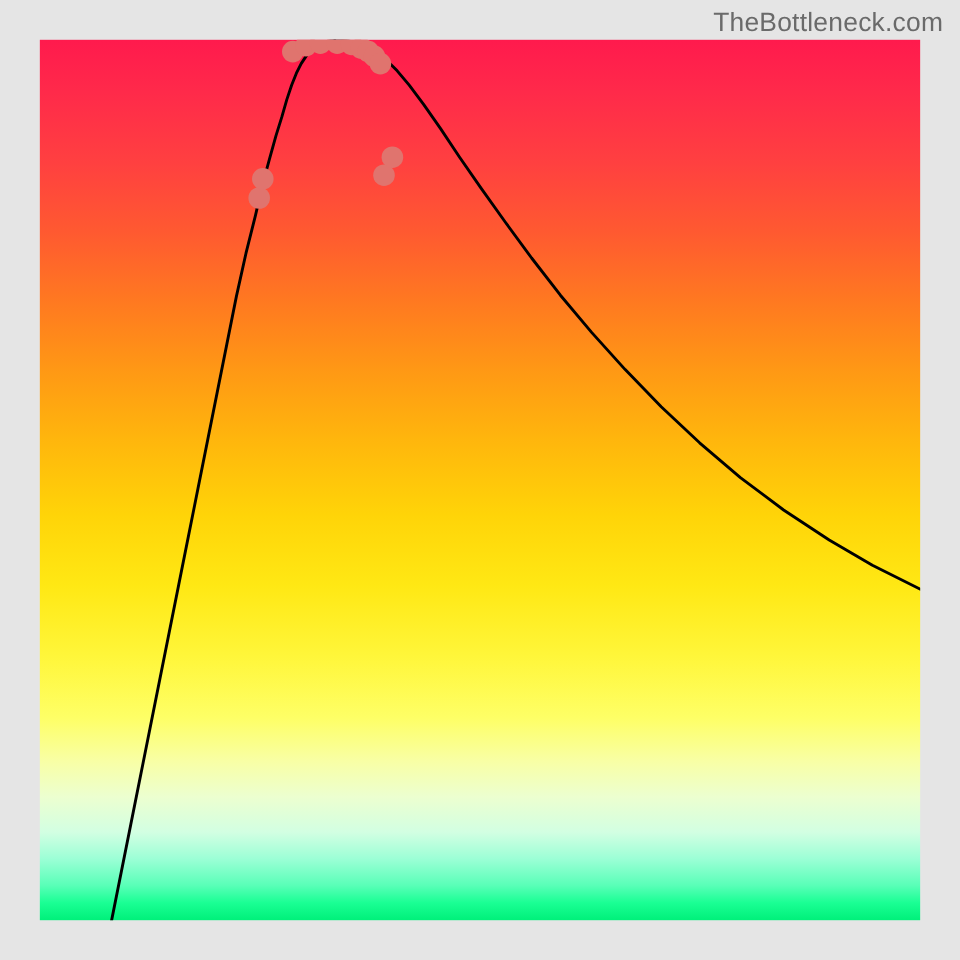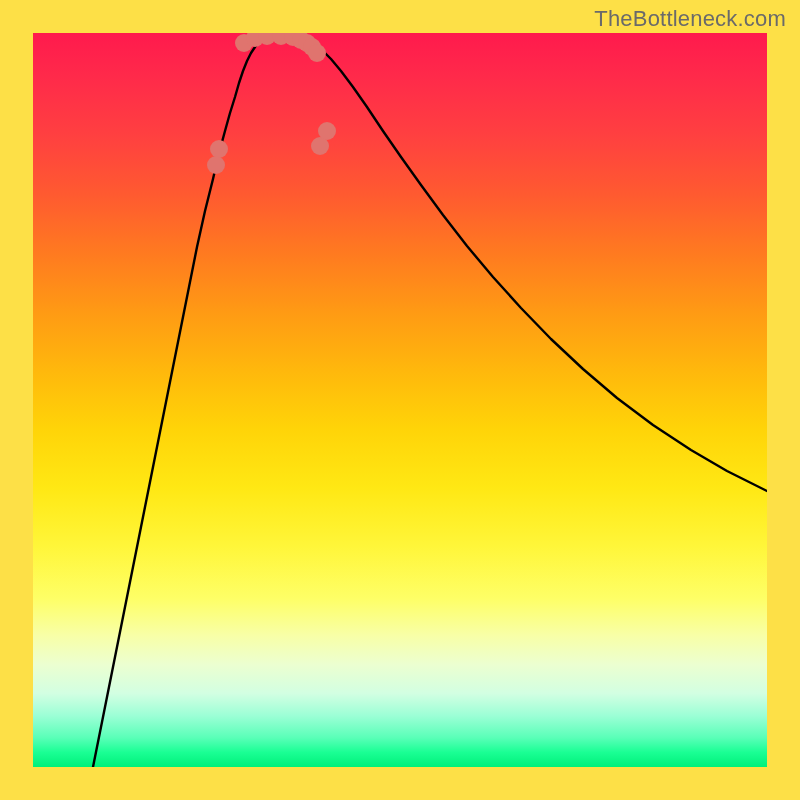--- a/index.html
+++ b/index.html
@@ -10,21 +10,21 @@
     background: #000;
     overflow: hidden;
     font-family: Arial, Helvetica, sans-serif;
   }
   .frame {
     position: absolute;
     left: 0;
     top: 0;
     width: 800px;
     height: 800px;
-    background: #fde047;
+    background: #e5e5e5;
   }
   .plot-area {
     position: absolute;
     left: 33px;
     top: 33px;
     width: 734px;
     height: 734px;
     overflow: hidden;
   }
   .gradient-bg {

